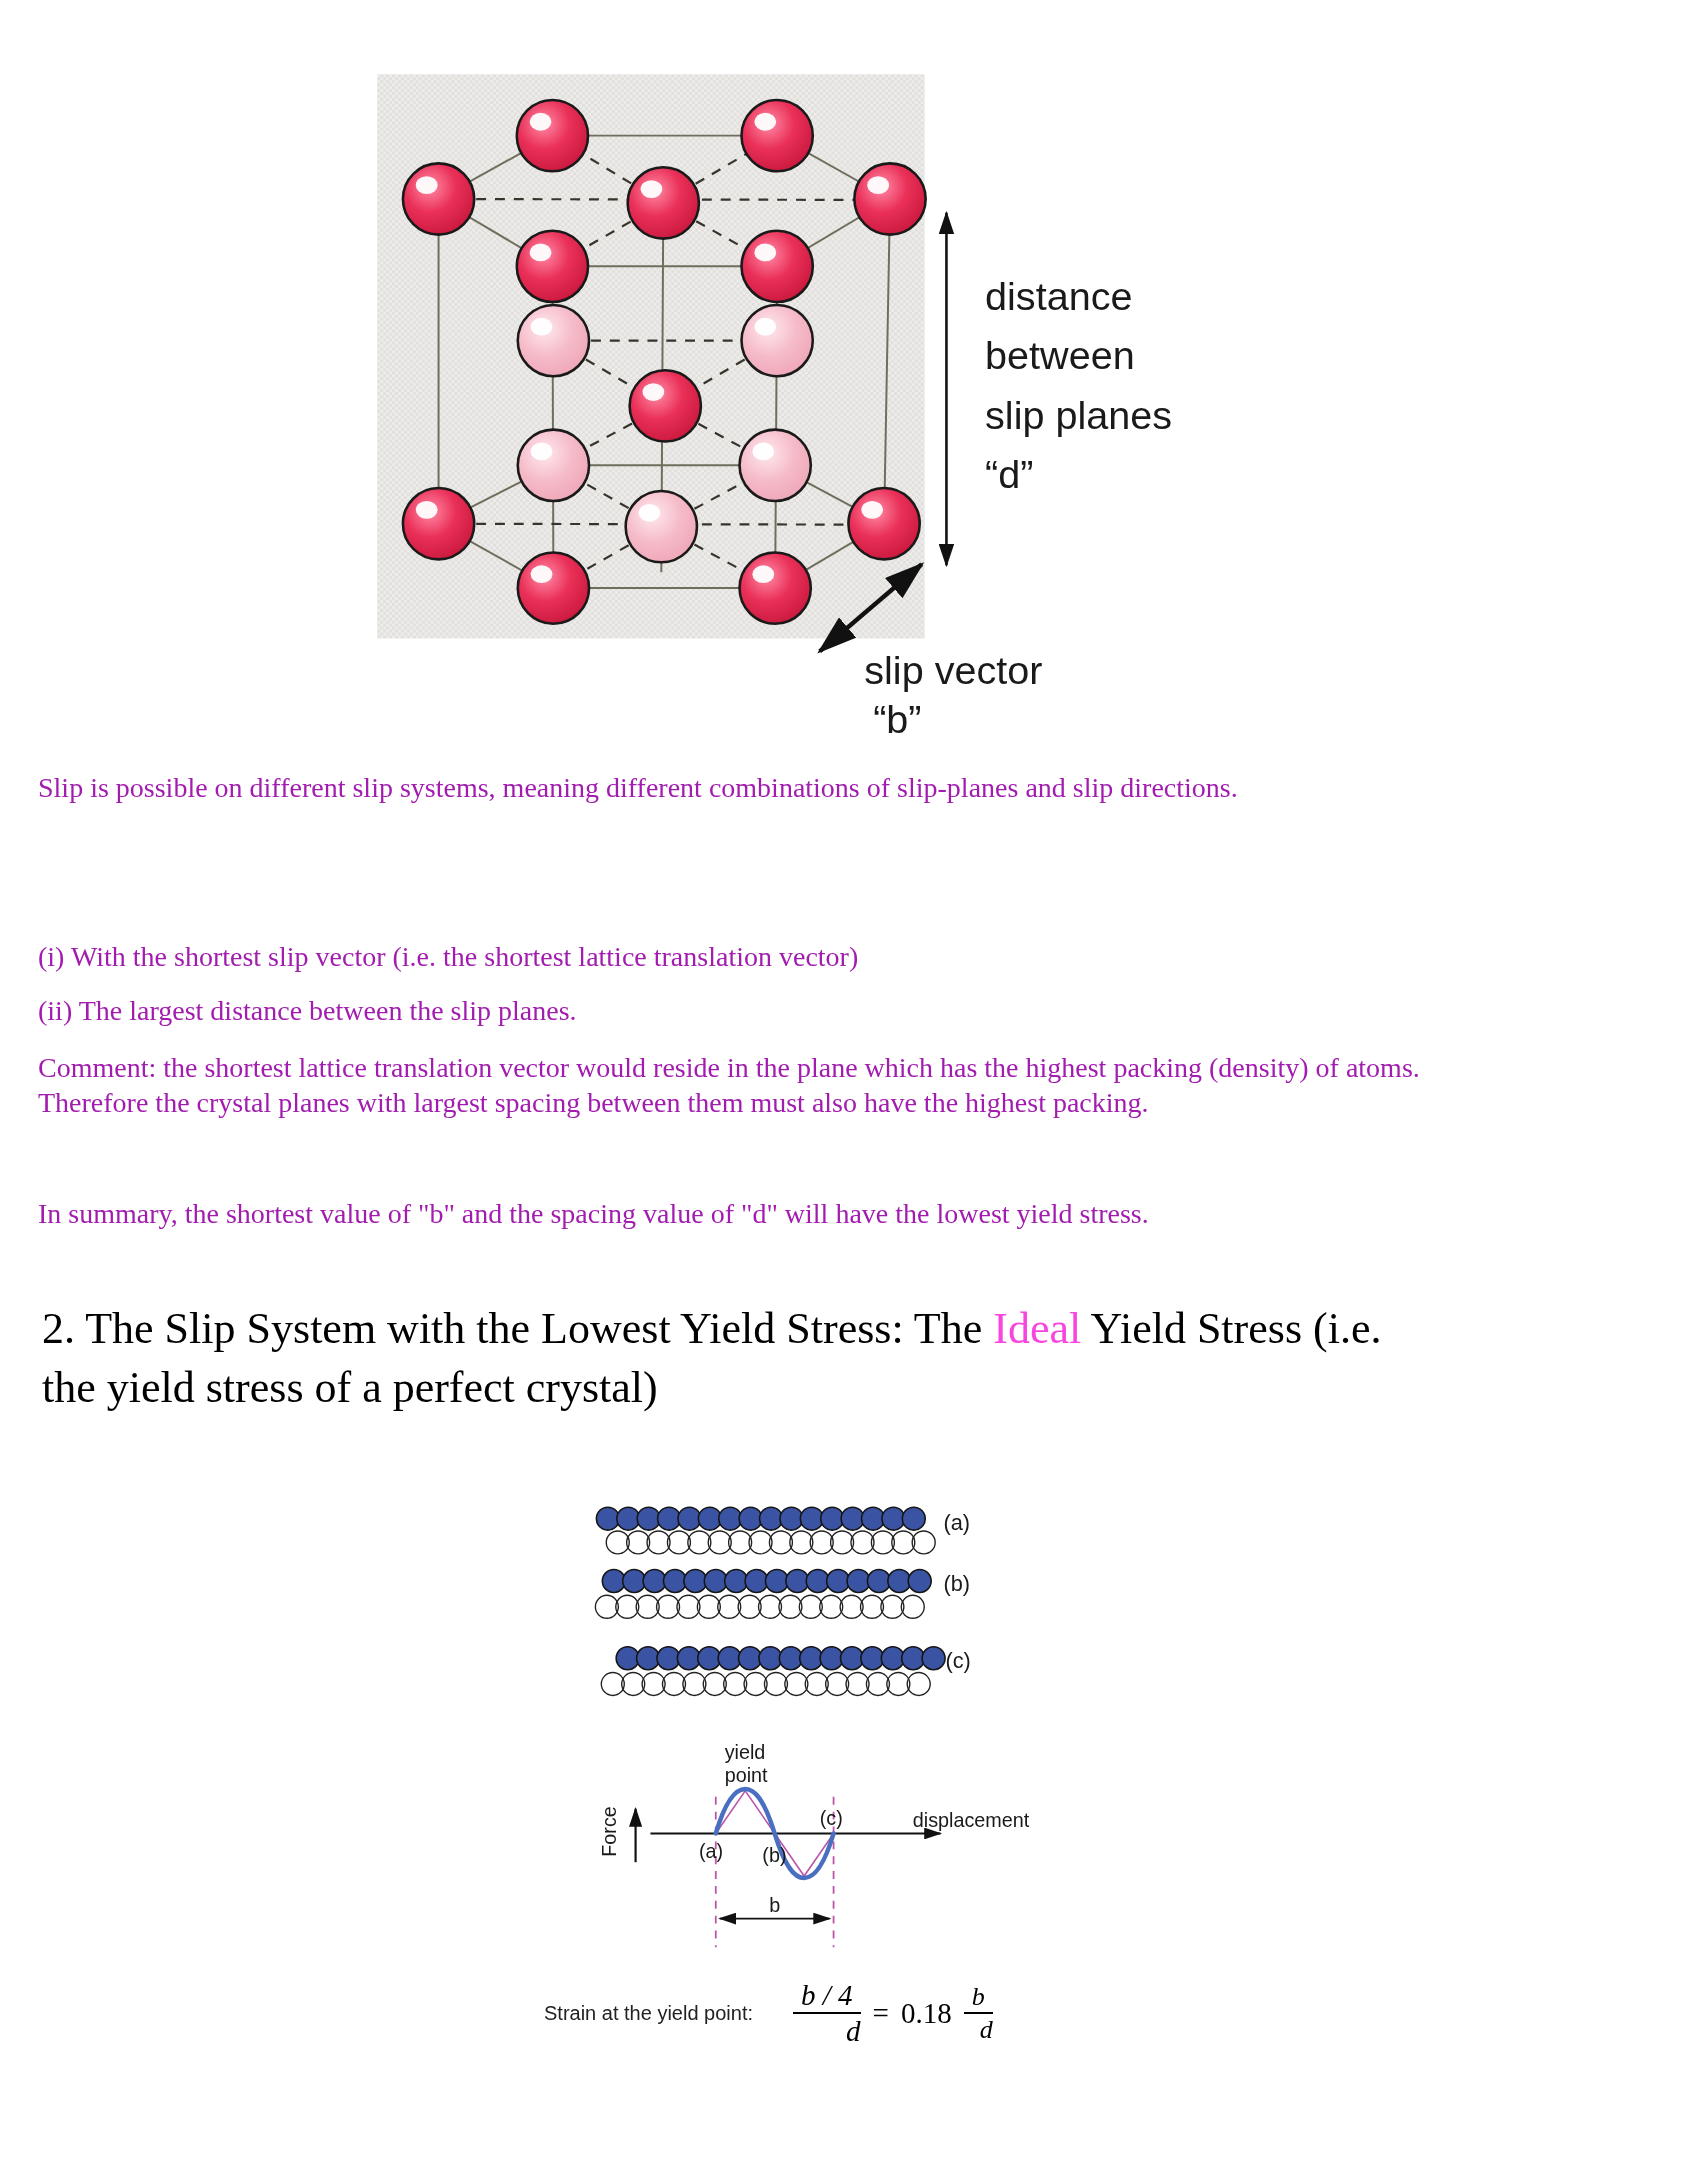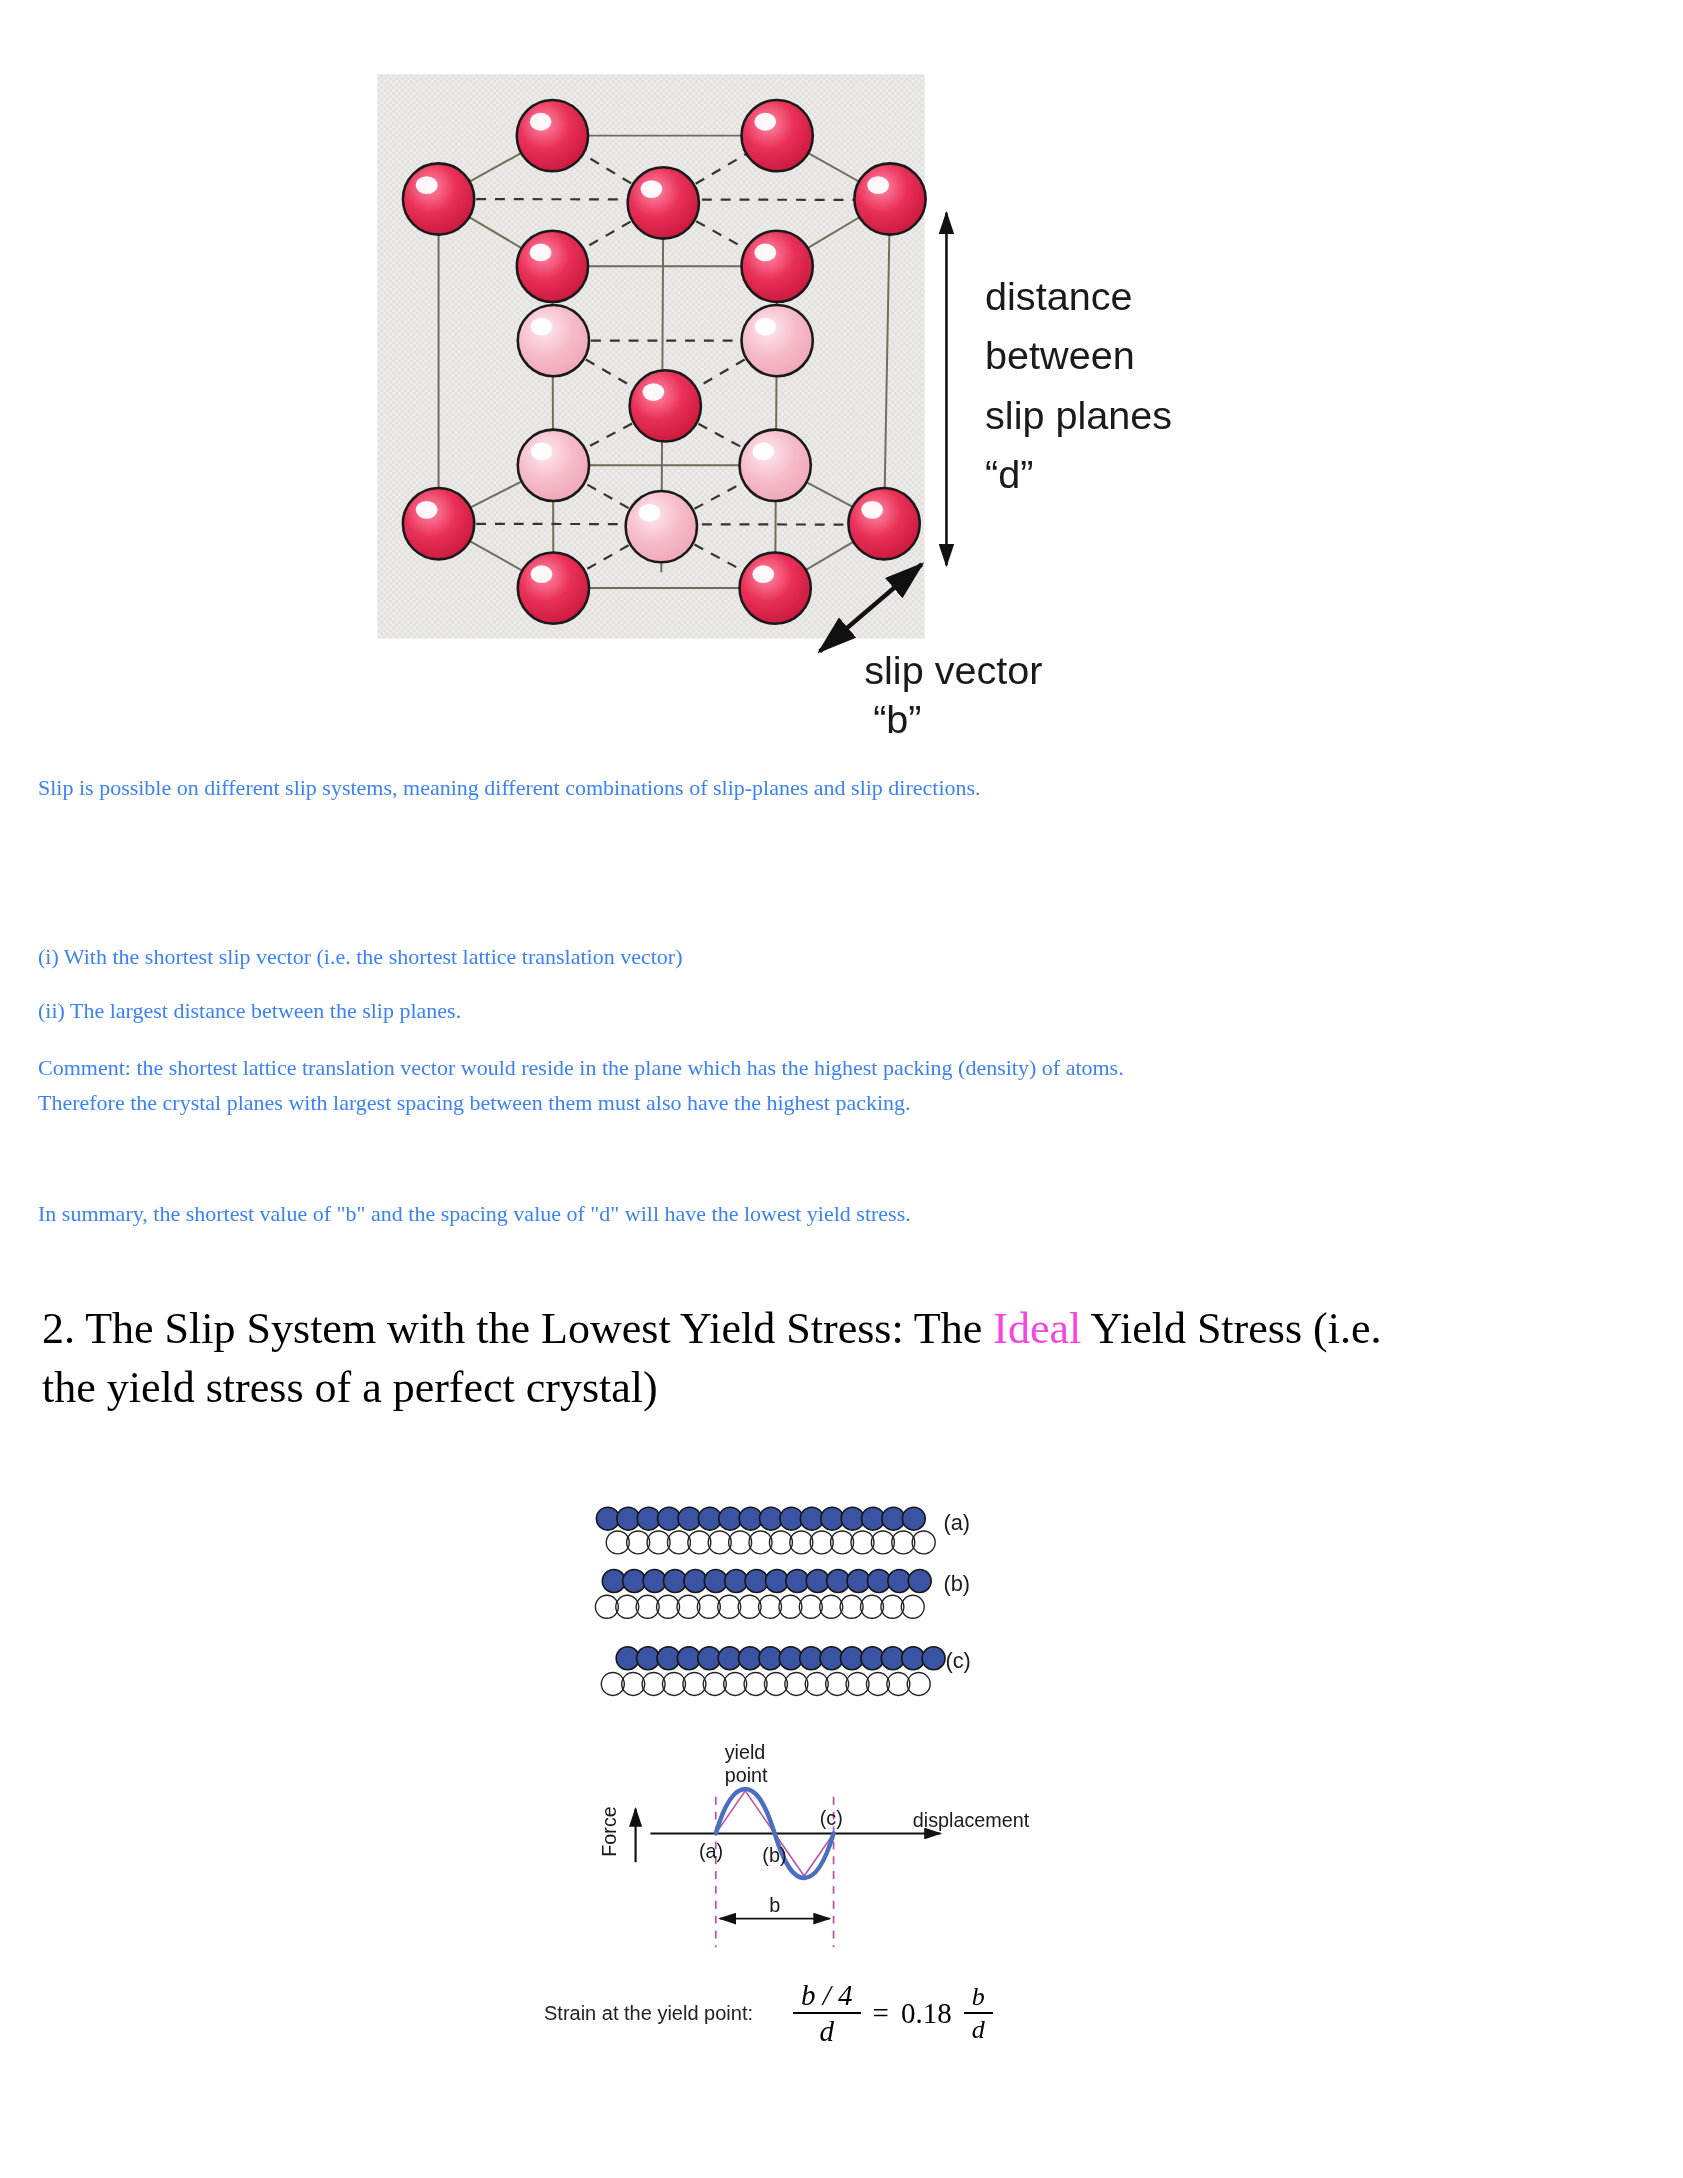--- a/index.html
+++ b/index.html
@@ -1,26 +1,26 @@
 <!DOCTYPE html>
 <html><head>
 <meta charset="utf-8">
 <style>
   html,body{margin:0;padding:0;background:#ffffff;}
   .page{position:relative;width:1683px;height:2178px;background:#ffffff;overflow:hidden;
         font-family:"Liberation Serif", serif;color:#000;}
   .abs{position:absolute;}
   #fig-svg{left:0;top:0;width:1683px;height:2178px;}
-  .bodytext{position:absolute;left:38px;width:1604px;font-size:22px;line-height:35px;
-            font-family:"Liberation Serif", serif;color:#3b82f6;}
+  .bodytext{position:absolute;left:38px;width:1604px;font-size:28px;line-height:35px;
+            font-family:"Liberation Serif", serif;color:#a21caf;}
   .heading{position:absolute;left:42px;width:1544px;font-size:44px;line-height:59px;
            font-family:"Liberation Serif", serif;color:#000;}
   .formula-row{position:absolute;left:544px;top:1980px;display:flex;align-items:center;gap:12px;}
   .formula-label{font-family:"Liberation Sans", sans-serif;font-size:20px;color:#222;margin-right:28px;}
-  .frac{display:inline-flex;flex-direction:column;align-items:center;
+  .frac{display:inline-flex;flex-direction:column;align-items:flex-end;
         font-family:"Liberation Serif", serif;font-size:29px;font-style:italic;line-height:1.05;}
   .frac .num{border-bottom:2px solid #000;padding:0 8px 2px 8px;display:block;}
   .frac .den{padding-top:2px;display:block;}
   .mathtxt{font-family:"Liberation Serif", serif;font-size:29px;}
   svg text{font-family:"Liberation Sans", sans-serif;fill:#1a1a1a;}
   .figlabel{font-size:40px;}
   .smlabel{font-size:20px;}
   .rowlabel{font-size:22px;}
 </style>
 </head>

